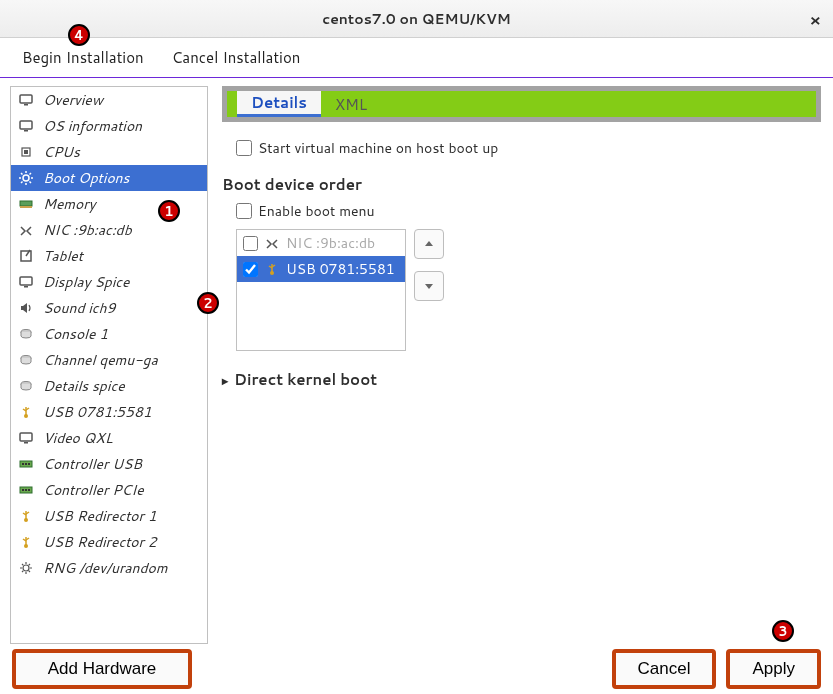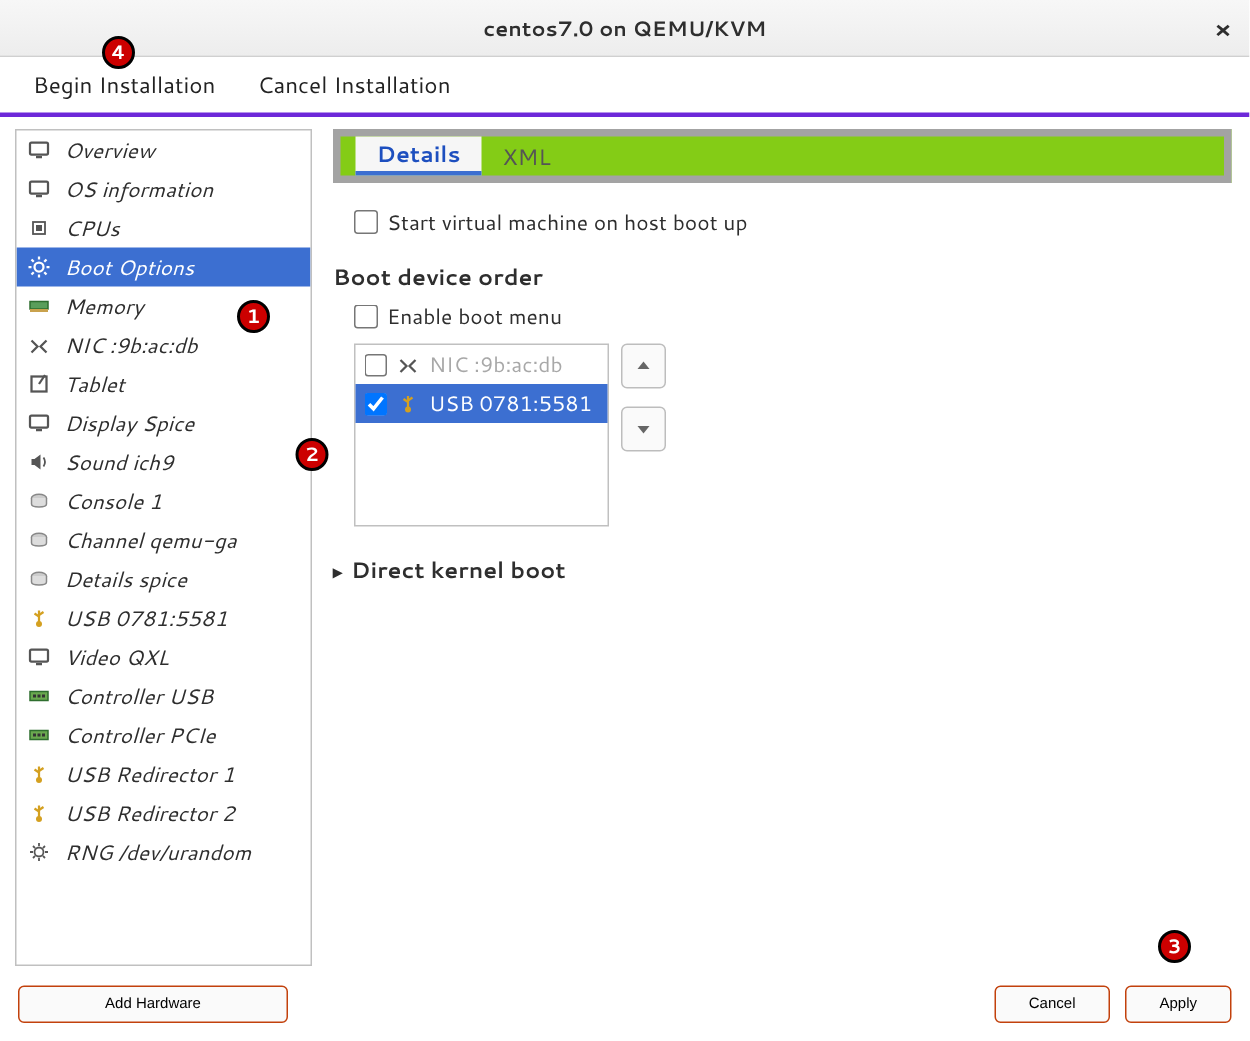--- a/index.html
+++ b/index.html
@@ -28,21 +28,21 @@
     top: 8px;
     font-size: 16px;
     cursor: pointer;
   }
   .topbar {
     height: 40px;
     display: flex;
     align-items: center;
     gap: 28px;
     padding: 0 22px;
-    border-bottom: 3px solid #6d28d9;
+    border-bottom: 1px solid #6d28d9;
     font-size: 15px;
     color: #222;
     position: relative;
   }
   .topbar .action { cursor: pointer; }
   .body {
     display: flex;
     height: calc(694px - 38px - 40px - 50px);
   }
   .sidebar {
@@ -167,25 +167,25 @@
     margin-right: 6px;
     font-size: 12px;
   }
   .footer {
     height: 50px;
     display: flex;
     align-items: center;
     padding: 0 12px;
   }
   .btn {
-    border: 1px solid #c2410c;
+    border: 4px solid #c2410c;
     border-radius: 4px;
     background: #fafafa;
     padding: 6px 22px;
-    font-size: 10px;
+    font-size: 17px;
     cursor: pointer;
   }
   .footer .spacer { flex: 1; }
   .footer .btn + .btn { margin-left: 10px; }
   .badge {
     position: absolute;
     width: 22px;
     height: 22px;
     border-radius: 50%;
     background: #cc0000;

